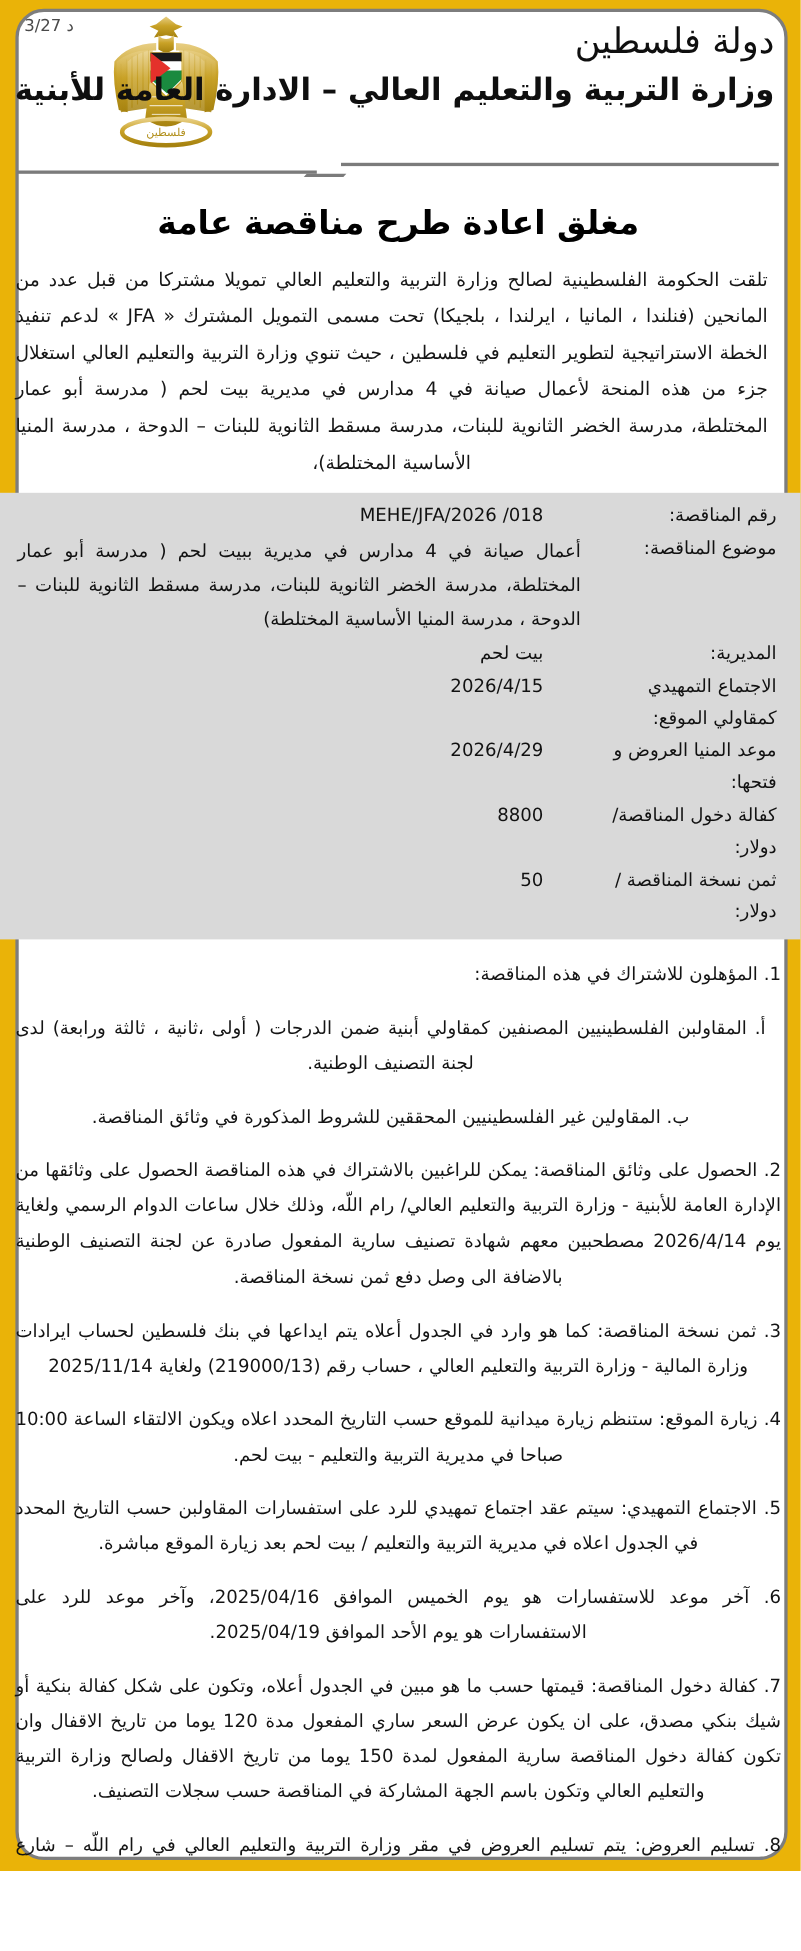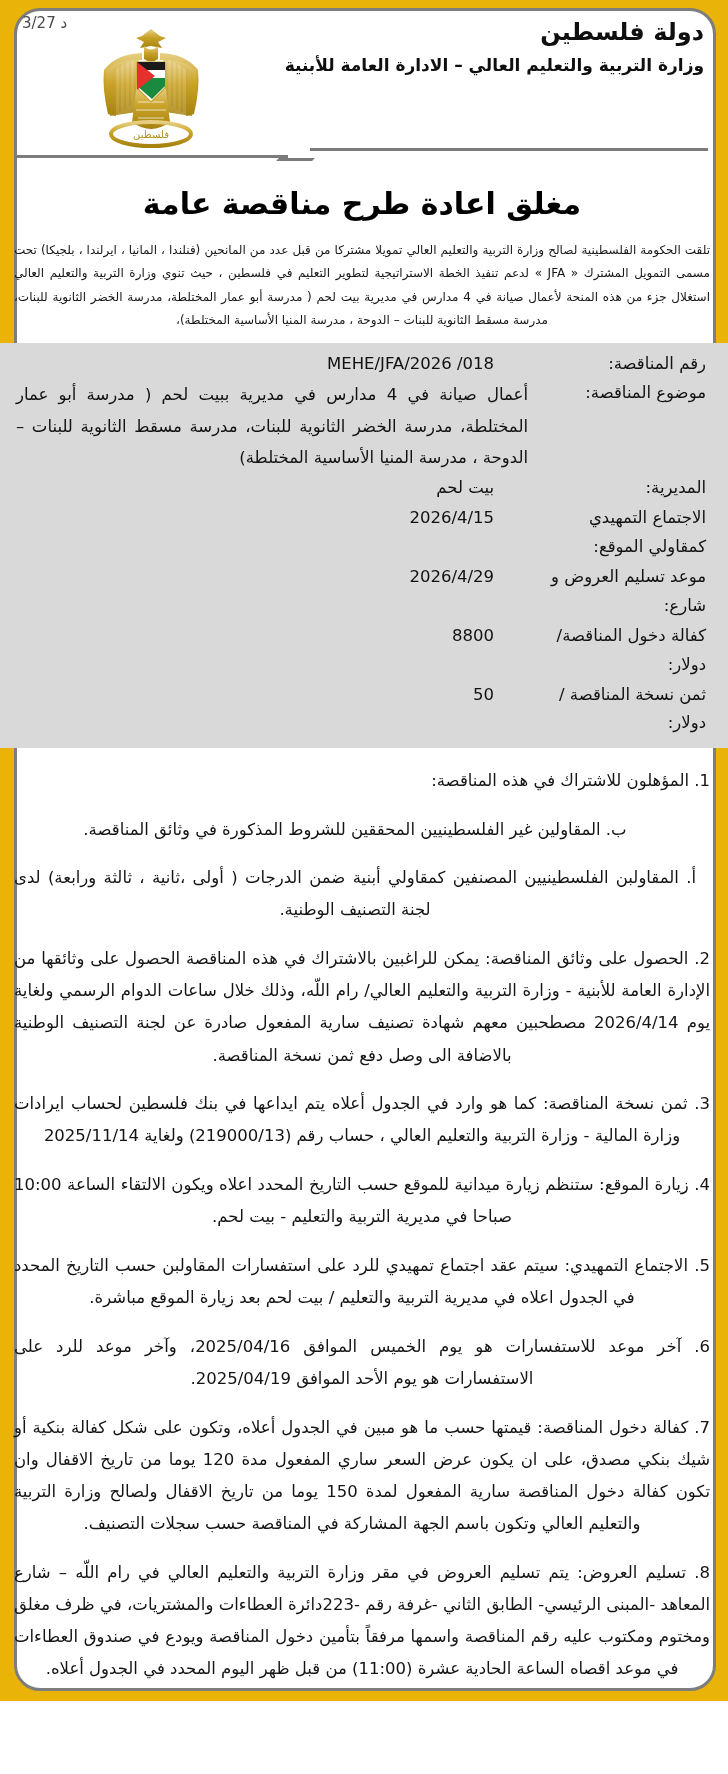--- a/index.html
+++ b/index.html
@@ -45,36 +45,36 @@
     color:#4a4a4a;
     direction:ltr;
     letter-spacing:.5px;
   }
   .header-titles{
     position:absolute;
     right:6px; top:12px;
     text-align:right;
   }
   .state-name{
-    font-size:24px;
-    font-weight:bold;
+    font-size:32px;
+    font-weight:normal;
     letter-spacing:1px;
     color:#0f0f0f;
     margin-bottom:9px;
   }
   .ministry-name{
-    font-size:17px;
+    font-size:28px;
     font-weight:bold;
     color:#0f0f0f;
     white-space:nowrap;
   }
   
   .emblem{
     position:absolute;
-    left:78px; top:20px;
+    left:78px; top:6px;
     width:118px; height:132px;
   }
   .emblem svg{display:block;width:118px;height:132px;}
 
   
   .sep-wrap{
     position:relative;
     height:16px;
     margin-top:2px;
   }
@@ -103,26 +103,26 @@
     text-align:center;
     font-size:30px;
     font-weight:bold;
     letter-spacing:0.5px;
     margin:22px 0 18px 0;
     color:#000;
   }
 
   
   .para{
-    font-size:12px;
+    font-size:17px;
     line-height:1.95;
     text-align:justify;
     text-align-last:center;
     color:#161616;
-    margin:0 0 2px 0;
+    margin:0 12px 2px 0;
   }
   .para.tail{ text-align-last:center; }
 
   
   .details{
     background:#d9d9d9;
     margin:10px -18px 6px -14px;
     padding:7px 22px 9px 16px;
   }
   .drow{
@@ -268,40 +268,40 @@
         <div class="dlabel">المديرية:</div>
         <div class="dvalue">بيت لحم</div>
       </div>
 
       <div class="drow">
         <div class="dlabel">الاجتماع التمهيدي كمقاولي الموقع:</div>
         <div class="dvalue ltr">2026/4/15</div>
       </div>
 
       <div class="drow">
-        <div class="dlabel">موعد تسليم العروض و شارع:</div>
+        <div class="dlabel">موعد المنيا العروض و فتحها:</div>
         <div class="dvalue ltr">2026/4/29</div>
       </div>
 
       <div class="drow">
         <div class="dlabel">كفالة دخول المناقصة/دولار:</div>
         <div class="dvalue ltr">8800</div>
       </div>
 
       <div class="drow">
         <div class="dlabel">ثمن نسخة المناقصة /دولار:</div>
         <div class="dvalue ltr">50</div>
       </div>
 
     </div>
 
     <div class="clauses">
       <p class="clause">1. المؤهلون للاشتراك في هذه المناقصة:</p>
+      <p class="clause center-last sub">أ. المقاولبن الفلسطينيين المصنفين كمقاولي أبنية ضمن الدرجات ( أولى ،ثانية ، ثالثة ورابعة)  لدى لجنة التصنيف الوطنية.</p>
       <p class="clause center-last sub">ب. المقاولين غير الفلسطينيين المحققين للشروط المذكورة في وثائق المناقصة.</p>
-      <p class="clause center-last sub">أ. المقاولبن الفلسطينيين المصنفين كمقاولي أبنية ضمن الدرجات ( أولى ،ثانية ، ثالثة ورابعة)  لدى لجنة التصنيف الوطنية.</p>
       <p class="clause center-last">2. الحصول على وثائق المناقصة: يمكن للراغبين بالاشتراك في هذه المناقصة الحصول على وثائقها من الإدارة العامة للأبنية - وزارة التربية والتعليم العالي/ رام اللّه، وذلك خلال ساعات الدوام الرسمي ولغاية يوم 2026/4/14 مصطحبين معهم شهادة تصنيف سارية المفعول صادرة عن لجنة التصنيف الوطنية بالاضافة الى وصل دفع ثمن نسخة المناقصة.</p>
       <p class="clause center-last">3.  ثمن نسخة المناقصة: كما هو وارد في الجدول أعلاه يتم ايداعها في بنك فلسطين لحساب ايرادات وزارة المالية - وزارة التربية والتعليم العالي ، حساب رقم (219000/13) ولغاية 2025/11/14</p>
       <p class="clause center-last">4. زيارة الموقع: ستنظم زيارة ميدانية للموقع حسب التاريخ المحدد اعلاه ويكون الالتقاء الساعة 10:00 صباحا في مديرية التربية والتعليم - بيت لحم.</p>
       <p class="clause center-last">5. الاجتماع التمهيدي: سيتم عقد اجتماع تمهيدي للرد على استفسارات المقاولبن حسب التاريخ المحدد في الجدول اعلاه في مديرية التربية والتعليم / بيت لحم بعد زيارة الموقع مباشرة.</p>
       <p class="clause center-last">6. آخر موعد للاستفسارات هو يوم الخميس الموافق 2025/04/16، وآخر موعد للرد على الاستفسارات هو يوم الأحد الموافق 2025/04/19.</p>
       <p class="clause center-last">7. كفالة دخول المناقصة: قيمتها حسب ما هو مبين في الجدول أعلاه، وتكون على شكل كفالة بنكية أو شيك بنكي مصدق، على ان يكون عرض السعر ساري المفعول مدة 120 يوما من تاريخ الاقفال وان تكون كفالة دخول المناقصة سارية المفعول لمدة 150 يوما من تاريخ الاقفال ولصالح وزارة التربية والتعليم العالي وتكون باسم الجهة المشاركة في المناقصة حسب سجلات التصنيف.</p>
       <p class="clause center-last">8. تسليم العروض: يتم تسليم العروض في مقر وزارة التربية والتعليم العالي في رام اللّه – شارع المعاهد -المبنى الرئيسي- الطابق الثاني -غرفة رقم -223دائرة العطاءات والمشتريات، في ظرف مغلق ومختوم ومكتوب عليه رقم المناقصة واسمها مرفقاً بتأمين دخول المناقصة ويودع في صندوق العطاءات في موعد اقصاه الساعة الحادية عشرة (11:00) من قبل ظهر اليوم المحدد في الجدول أعلاه.</p>
 
     </div>
 

